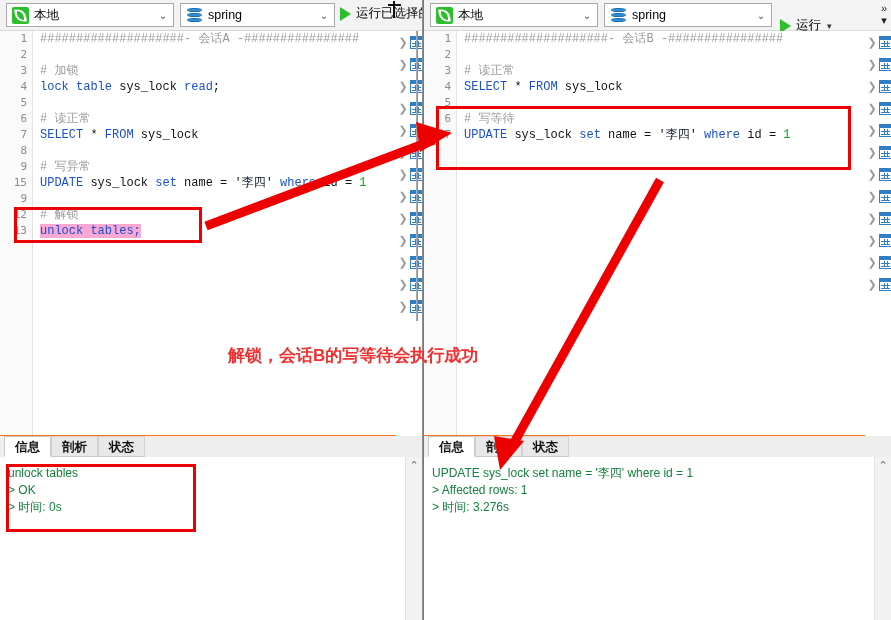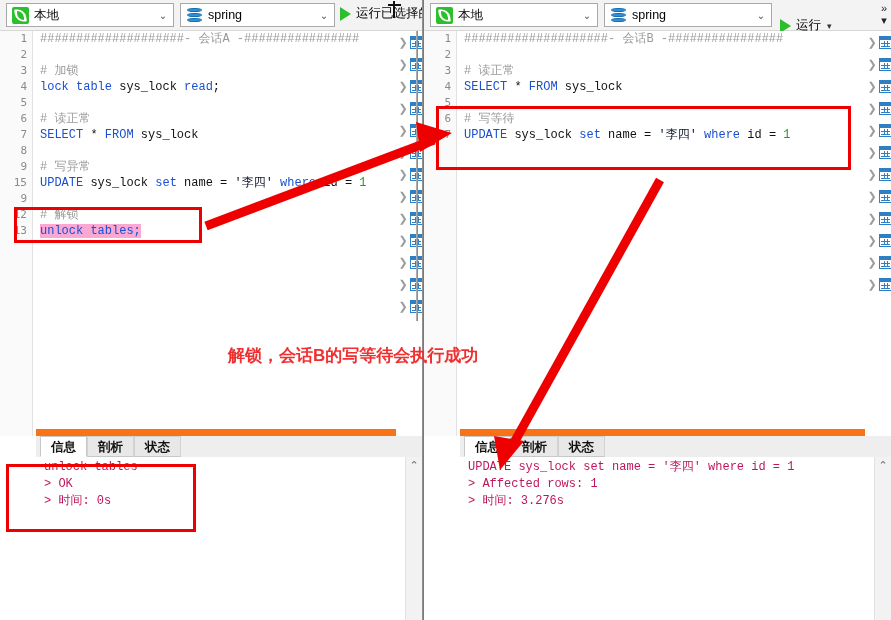--- a/index.html
+++ b/index.html
@@ -84,29 +84,29 @@
   .tree-ico:after{content:"";position:absolute;left:4px;top:4px;width:1px;bottom:1px;background:#2f7fc4;
       box-shadow:3px 0 0 #2f7fc4,0 3px 0 -1px #2f7fc4;}
   .tree-ico i{position:absolute;left:1px;top:6px;right:1px;height:1px;background:#2f7fc4;
       box-shadow:0 3px 0 #2f7fc4;}
 
   .vdiv{position:absolute;top:31px;width:2px;height:290px;
         background:linear-gradient(to right,#bdbdbd,#7d7d7d);}
 
   
   .results{position:absolute;left:0;right:0;bottom:0;height:184px;background:#fff;
-           border-top:7px solid #f97316;margin-left:36px;}
+           border-top:1px solid #f97316;}
   .tabs{height:21px;background:#eeeeee;border-bottom:1px solid #c8c8c8;position:relative;}
   .tab{position:absolute;top:0;height:21px;line-height:20px;padding:0 10px;font-size:12.5px;
        color:#111;box-sizing:border-box;font-weight:bold;}
   .tab.active{background:#fff;border:1px solid #c8c8c8;border-bottom:1px solid #fff;font-weight:bold;}
   .tab.plain{background:#e8e8e8;border:1px solid #d2d2d2;border-bottom:1px solid #c8c8c8;}
   .outarea{position:absolute;left:0;right:0;top:21px;bottom:0;background:#fff;}
-  .outtext{padding:2px 0 0 8px;font-family:Liberation Mono, monospace;
-      font-size:12px;line-height:17px;white-space:pre;color:#be185d;}
+  .outtext{padding:8px 0 0 8px;font-family:Liberation Sans, sans-serif;
+      font-size:12px;line-height:17px;white-space:pre;color:#15803d;}
   .vscroll{position:absolute;right:0;top:21px;bottom:0;width:16px;background:#f2f2f2;
       border-left:1px solid #e2e2e2;}
   .vscroll .up{position:absolute;top:2px;left:0;right:0;text-align:center;font-size:11px;color:#6d6d6d;}
 
   .gapfill{position:absolute;background:#fff;}
 
   
   .redbox{position:absolute;border:3px solid #ee0000;box-sizing:border-box;z-index:30;}
   .annot{position:absolute;z-index:31;color:#f03030;font-size:17px;font-weight:bold;
      white-space:nowrap;font-family:"Liberation Sans","DejaVu Sans",sans-serif;}

